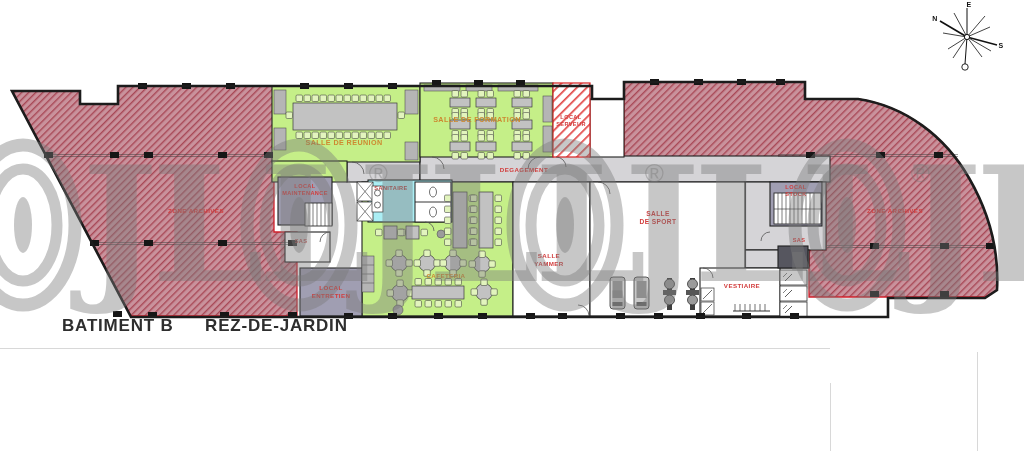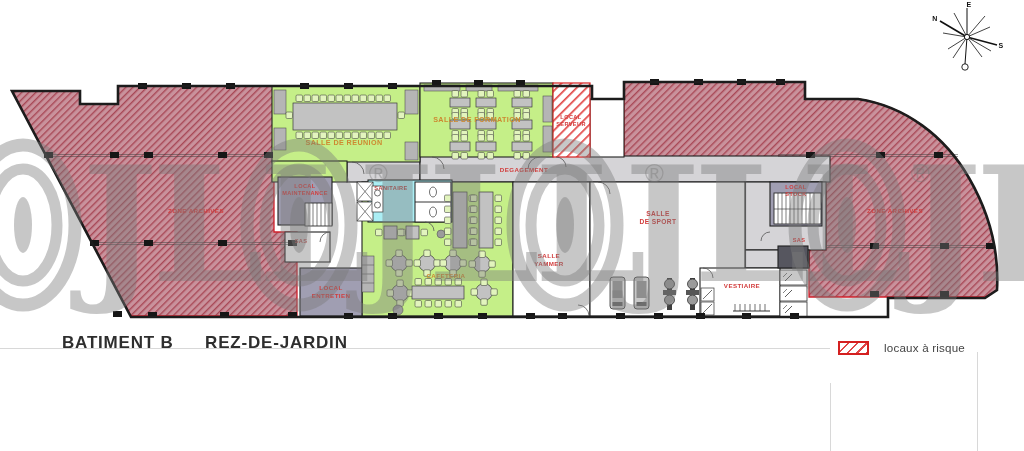--- a/index.html
+++ b/index.html
@@ -19,21 +19,21 @@
   .arc{fill:none;stroke:#555;stroke-width:.8;}
   .stair{fill:#ffffff;stroke:#2a2a2a;stroke-width:.9;}
   .riser{stroke:#2a2a2a;stroke-width:.6;}
   
   #wm{position:absolute;left:0;top:0;width:896px;height:451px;pointer-events:none;z-index:5;}
   .tile{position:absolute;top:130px;display:flex;align-items:center;color:rgba(122,122,122,.42);}
   .tile .letters{font-family:"DejaVu Serif","Liberation Serif",serif;font-weight:bold;
                  font-size:160px;line-height:190px;letter-spacing:-6px;}
   .tile sup{font-size:26px;vertical-align:top;position:relative;top:-52px;left:4px;letter-spacing:0;}
   
-  #title{position:absolute;left:62px;top:333px;z-index:8;font-weight:bold;font-size:17px;
+  #title{position:absolute;left:62px;top:316px;z-index:8;font-weight:bold;font-size:17px;
          color:#2e2e2e;letter-spacing:.8px;}
   #title .t2{margin-left:26px;}
   
   .frameline{position:absolute;background:#d8d8d8;z-index:2;}
   
   #legend{position:absolute;left:838px;top:340px;z-index:8;}
   .lrow{display:flex;align-items:center;height:15px;margin-bottom:8px;}
   .sw{width:31px;height:14px;box-sizing:border-box;border:1px solid #6a6a6a;}
   .sw.hatch{border:2px solid #d42020;
      background:repeating-linear-gradient(135deg,#fff 0 5px,#e04848 5px 6.6px);}
@@ -449,19 +449,15 @@
   <div id="title">
     <span class="t1">BATIMENT B</span>
     <span class="t2">REZ-DE-JARDIN</span>
   </div>
 
   <div class="frameline" style="left:0;top:348px;width:830px;height:1px"></div>
   <div class="frameline" style="left:977px;top:352px;width:1px;height:99px"></div>
   <div class="frameline" style="left:830px;top:383px;width:1px;height:68px"></div>
 
   <div id="legend">
-    <div class="lrow">
-      <div class="sw hatch"></div>
-      <span>locaux à risque</span>
-    </div>
   </div>
 
 </div>
 
 </body></html>

